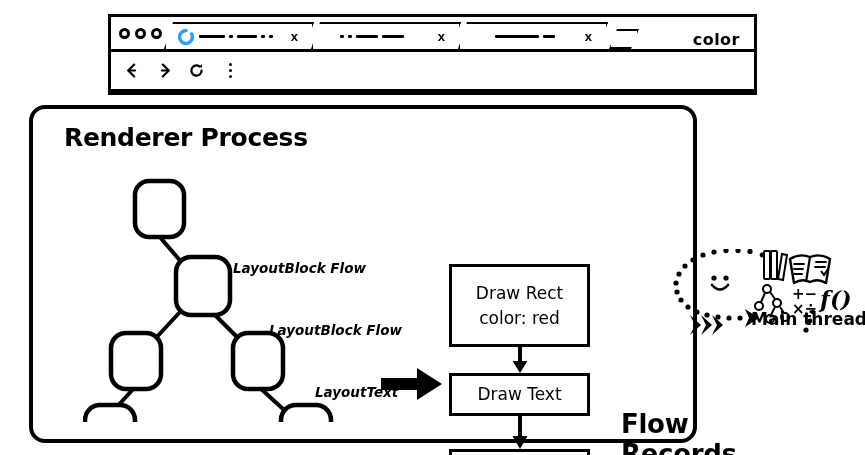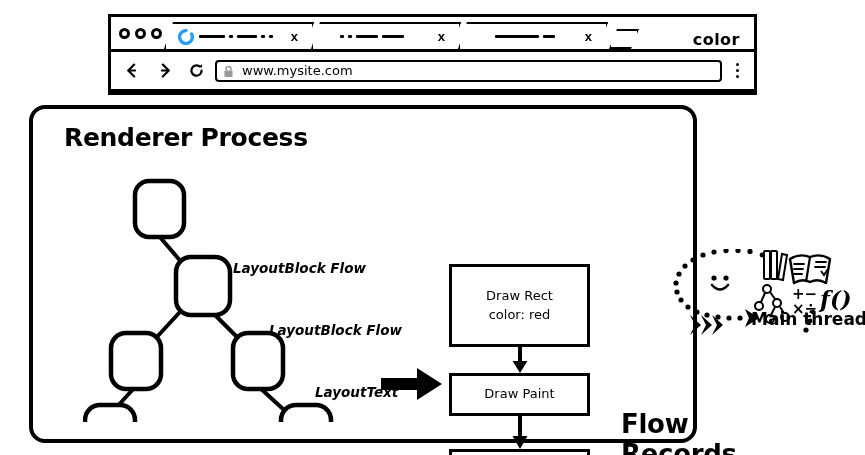--- a/index.html
+++ b/index.html
@@ -217,21 +217,21 @@
   .paint-box {
     position: absolute;
     border: 3.5px solid #000;
     background: #fff;
     display: flex;
     flex-direction: column;
     align-items: center;
     justify-content: center;
     text-align: center;
     font-family: "DejaVu Sans", sans-serif;
-    font-size: 13px;
+    font-size: 17px;
     line-height: 1.45;
     font-weight: 500;
   }
   #paint-box-1 { left: 416px; top: 155px; width: 141px; height: 83px; }
   #paint-box-2 { left: 416px; top: 264px; width: 141px; height: 43px; }
   #paint-box-3 { left: 416px; top: 340px; width: 141px; height: 83px; }
 
   .paint-connector {
     position: absolute;
     left: 479px;
@@ -336,29 +336,20 @@
       </svg>
     </span>
 
     <span class="nav-btn" id="reload-button">
       <svg viewBox="0 0 20 20" width="17" height="17">
         <path d="M16 10 A6 6 0 1 1 13.5 5.2" fill="none" stroke="#000" stroke-width="2.6" stroke-linecap="round"></path>
         <path d="M16.4 2.5 L16.4 6.6 L12.4 6.0 Z" fill="#000"></path>
       </svg>
     </span>
 
-    <div id="address-bar">
-      <span id="lock-icon">
-        <svg viewBox="0 0 12 14" width="11" height="13">
-          <path d="M3.4 6 V4.1 a2.6 2.6 0 0 1 5.2 0 V6" fill="none" stroke="#9a9a9a" stroke-width="1.7"></path>
-          <rect x="1.6" y="5.8" width="8.8" height="7.2" rx="0.8" fill="#9a9a9a"></rect>
-        </svg>
-      </span>
-      <span id="url-text" title="Search or type a URL">www.mysite.com</span>
-    </div>
 
     <span id="menu-button">
       <span class="menu-dot"></span>
       <span class="menu-dot"></span>
       <span class="menu-dot"></span>
     </span>
   </div>
 
   <div id="page-viewport"></div>
 </div>
@@ -403,21 +394,21 @@
   </div>
 
   <div class="paint-connector" id="paint-connector-1">
     <svg width="16" height="27" viewBox="0 0 16 27">
       <path d="M8 0 V16" stroke="#000" stroke-width="4"></path>
       <path d="M0.5 14 L15.5 14 L8 26 Z" fill="#000"></path>
     </svg>
   </div>
 
   <div class="paint-box" id="paint-box-2">
-    <span>Draw Paint</span>
+    <span>Draw Text</span>
   </div>
 
   <div class="paint-connector" id="paint-connector-2">
     <svg width="16" height="34" viewBox="0 0 16 34">
       <path d="M8 0 V22" stroke="#000" stroke-width="4"></path>
       <path d="M0.5 20 L15.5 20 L8 33 Z" fill="#000"></path>
     </svg>
   </div>
 
   <div class="paint-box" id="paint-box-3">

